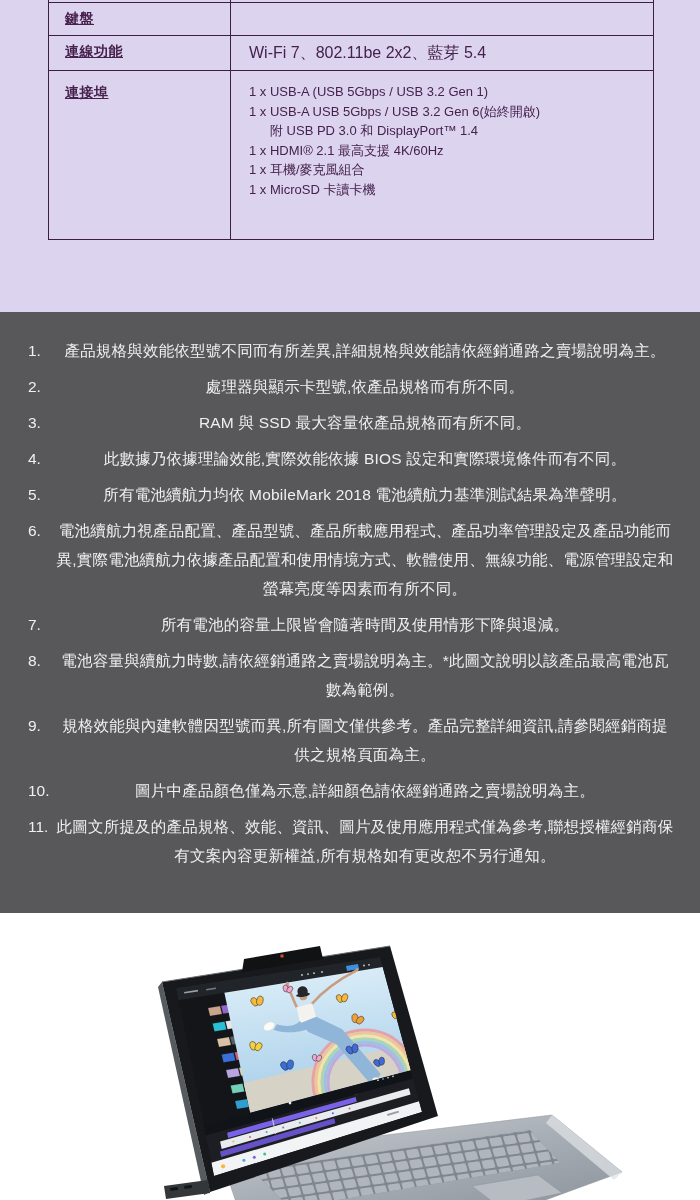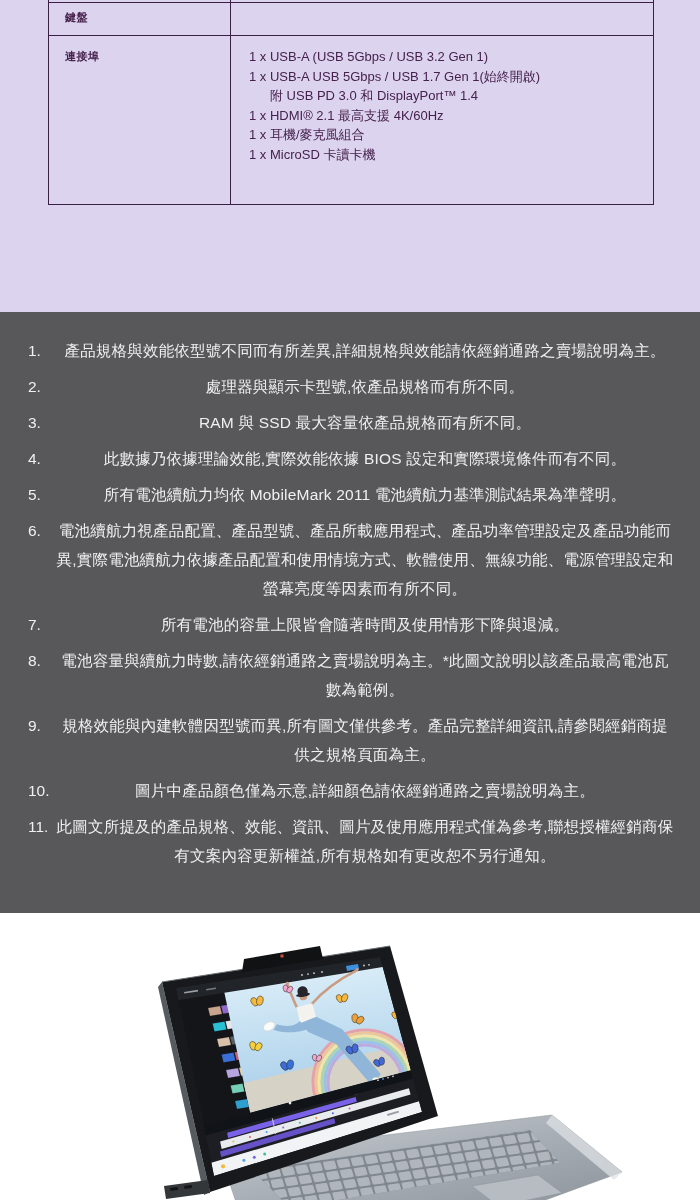--- a/index.html
+++ b/index.html
@@ -16,21 +16,21 @@
   .spec-table{
     position:absolute;left:48px;top:-29px;width:606px;
     border:1.6px solid #3c1d43;box-sizing:border-box;
     color:#46214d;
   }
   .spec-row{display:flex;border-top:1.6px solid #3c1d43;box-sizing:border-box;}
   .spec-row:first-child{border-top:none;}
   .cell{box-sizing:border-box;}
   .cell.label{
     width:182px;flex:none;border-right:1.6px solid #3c1d43;
-    padding:7px 0 0 16px;font-weight:bold;font-size:11px;letter-spacing:.5px;
+    padding:7px 0 0 16px;font-weight:bold;font-size:14px;letter-spacing:.5px;text-decoration:underline;
   }
   .cell.value{flex:1;padding:7px 0 0 18px;font-size:16px;}
   .row-empty{height:30px;}
   .row-kb{height:33px;}
   .row-conn{height:35px;}
   .row-ports{height:169px;justify-content:flex-end;}
   .row-ports .cell.label{padding-top:13px;}
   .row-ports .cell.value{padding-top:11px;}
   .port-line{font-size:13px;line-height:19.5px;white-space:nowrap;}
   .port-line.indent{padding-left:21px;}
@@ -55,25 +55,29 @@
 
 <div class="spec-section">
   <div class="spec-table">
     <div class="spec-row row-empty">
       <div class="cell label"></div>
       <div class="cell value"></div>
     </div>
     <div class="spec-row row-kb">
       <div class="cell label">鍵盤</div>
     </div>
+    <div class="spec-row row-conn">
+      <div class="cell label">連線功能</div>
+      <div class="cell value">Wi-Fi 7、802.11be 2x2、藍芽 5.4</div>
+    </div>
     <div class="spec-row row-ports">
       <div class="cell label">連接埠</div>
       <div class="cell value">
         <div class="port-line">1 x USB-A (USB 5Gbps / USB 3.2 Gen 1)</div>
-        <div class="port-line">1 x USB-A USB 5Gbps / USB 1.7 Gen 1(始終開啟)</div>
+        <div class="port-line">1 x USB-A USB 5Gbps / USB 3.2 Gen 6(始終開啟)</div>
         <div class="port-line indent">附 USB PD 3.0 和 DisplayPort™ 1.4</div>
         <div class="port-line">1 x HDMI® 2.1 最高支援 4K/60Hz</div>
         <div class="port-line">1 x 耳機/麥克風組合</div>
         <div class="port-line">1 x MicroSD 卡讀卡機</div>
       </div>
     </div>
   </div>
 </div>
 
 <div class="notes-section">
@@ -89,21 +93,21 @@
     <div class="note-item">
       <span class="note-num">3.</span>
       <span class="note-text">RAM 與 SSD 最大容量依產品規格而有所不同。</span>
     </div>
     <div class="note-item">
       <span class="note-num">4.</span>
       <span class="note-text">此數據乃依據理論效能,實際效能依據 BIOS 設定和實際環境條件而有不同。</span>
     </div>
     <div class="note-item">
       <span class="note-num">5.</span>
-      <span class="note-text">所有電池續航力均依 MobileMark 2011 電池續航力基準測試結果為準聲明。</span>
+      <span class="note-text">所有電池續航力均依 MobileMark 2018 電池續航力基準測試結果為準聲明。</span>
     </div>
     <div class="note-item">
       <span class="note-num">6.</span>
       <span class="note-text">電池續航力視產品配置、產品型號、產品所載應用程式、產品功率管理設定及產品功能而異,實際電池續航力依據產品配置和使用情境方式、軟體使用、無線功能、電源管理設定和螢幕亮度等因素而有所不同。</span>
     </div>
     <div class="note-item">
       <span class="note-num">7.</span>
       <span class="note-text">所有電池的容量上限皆會隨著時間及使用情形下降與退減。</span>
     </div>
     <div class="note-item">

